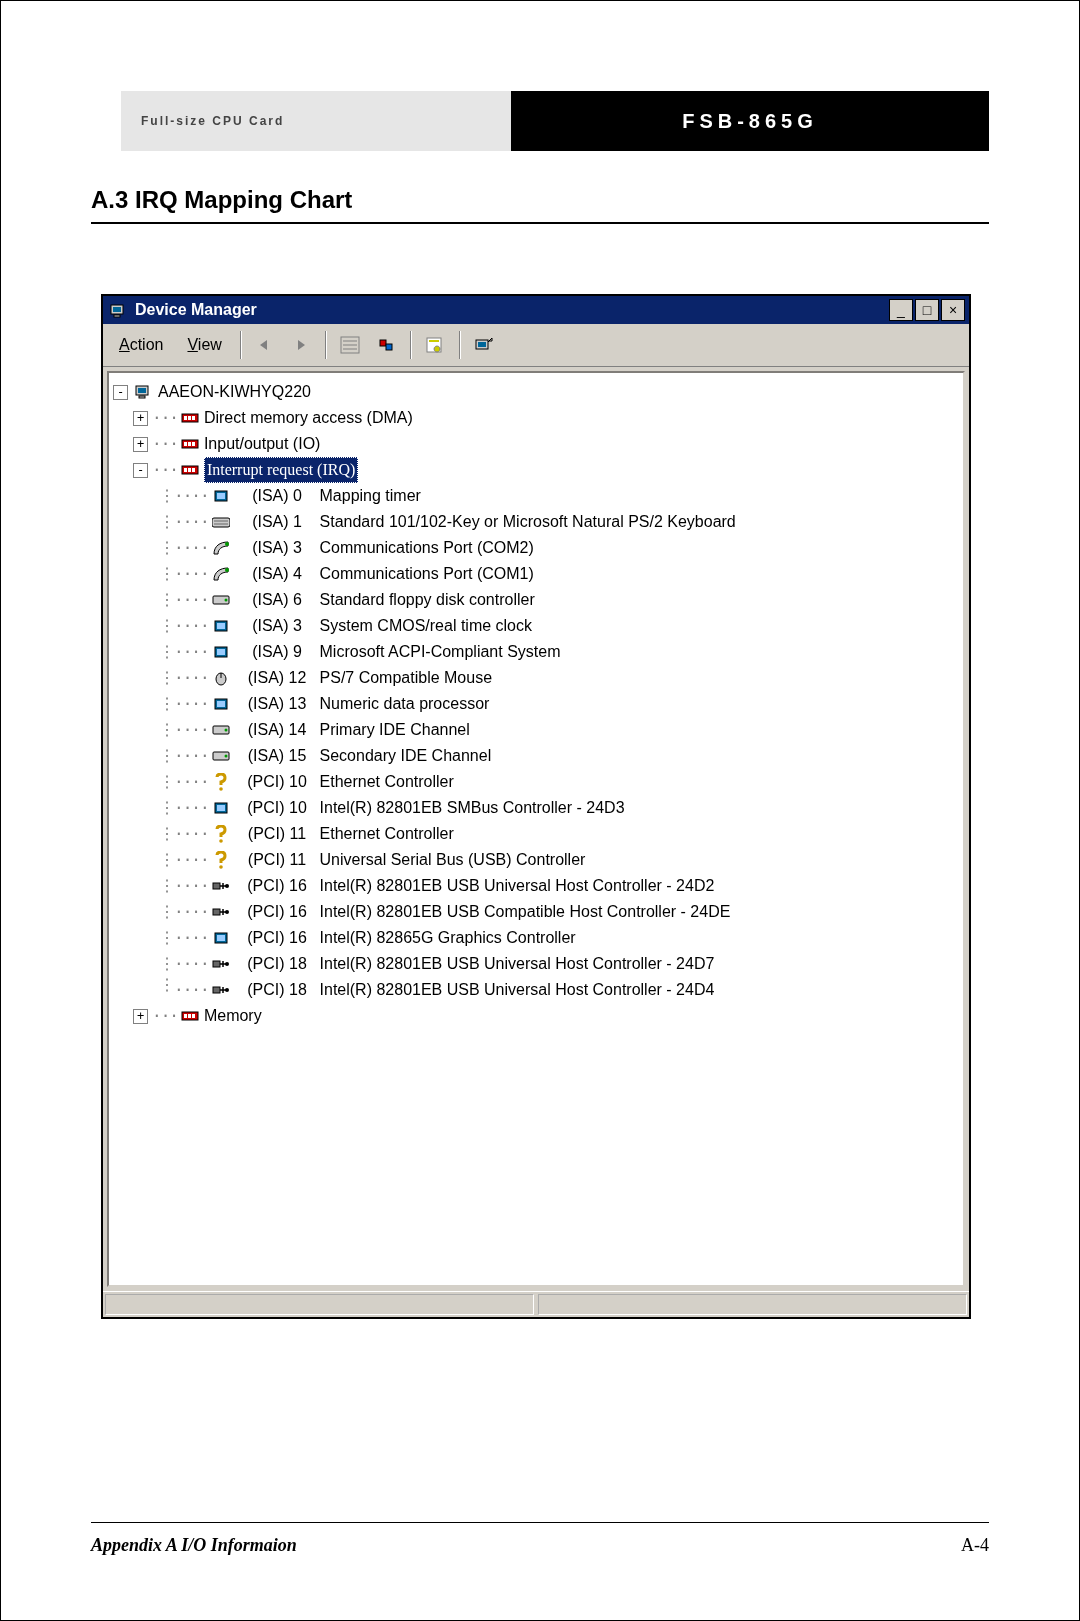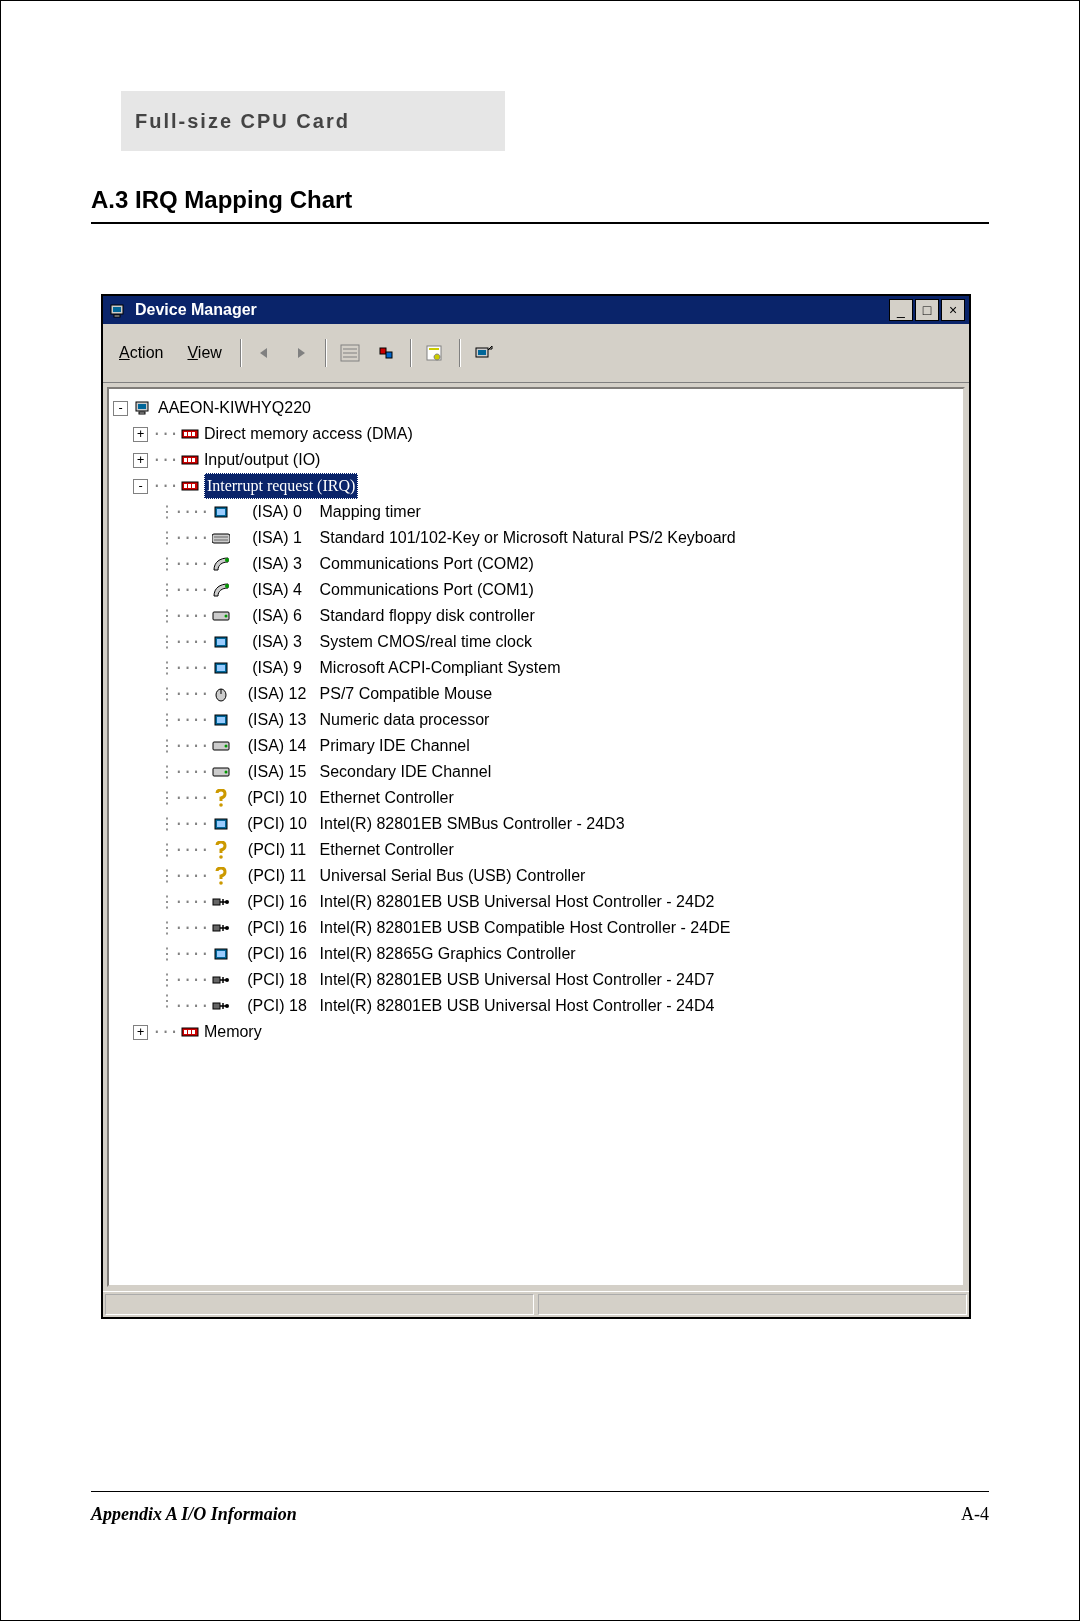--- a/index.html
+++ b/index.html
@@ -20,26 +20,26 @@
   .header-bar {
     display: flex;
     height: 60px;
     margin-left: 30px;
   }
   .header-left {
     flex: 0 0 370px;
     background: #e6e6e6;
     display: flex;
     align-items: center;
-    padding-left: 14px;
+    padding-left: 20px;
     font-family: "Arial Black", Arial, sans-serif;
     font-weight: bold;
     color: #444;
     letter-spacing: 2px;
-    font-size: 20px;
+    font-size: 12px;
   }
   .header-right {
     flex: 1;
     background: #000;
     display: flex;
     align-items: center;
     justify-content: center;
     color: #fff;
     font-family: "Arial Black", Arial, sans-serif;
     font-weight: bold;
@@ -106,21 +106,21 @@
     display: flex;
     align-items: center;
     justify-content: center;
   }
   .menubar {
     background: #d4d0c8;
     height: 34px;
     display: flex;
     align-items: center;
     border-bottom: 1px solid #808080;
-    padding: 12px 6px;
+    padding: 4px 6px;
     gap: 4px;
   }
   .menu-item {
     padding: 2px 10px;
     font-size: 16px;
   }
   .menu-item .ul { text-decoration: underline; }
   .vsep {
     width:1px; height:28px; background:#808080; box-shadow:1px 0 #fff;
     margin: 0 4px;
@@ -190,21 +190,21 @@
     display:flex;
     box-sizing:border-box;
   }
   .status-cell {
     flex:1;
     border: 1px inset #fff;
     margin: 2px;
   }
   .footer {
     position: absolute;
-    bottom: 95px;
+    bottom: 64px;
     left: 90px;
     right: 90px;
   }
   .footer-line {
     border:none;
     border-top:1px solid #000;
     margin:0 0 12px 0;
   }
   .footer-row {
     display:flex;
@@ -219,20 +219,21 @@
   .footer-right {}
   svg { display:block; }
 </style>
 </head>
 <body>
 
 <div class="page">
 
   <div class="header-bar">
     <div class="header-left">Full-size CPU Card</div>
+    <div class="header-right">FSB-865G</div>
   </div>
 
   <div class="section-title">A.3 IRQ Mapping Chart</div>
   <hr class="section-divider">
 
   <div class="screenshot-wrap">
     <div class="win">
 
       <div class="titlebar">
         <span class="app-icon">

